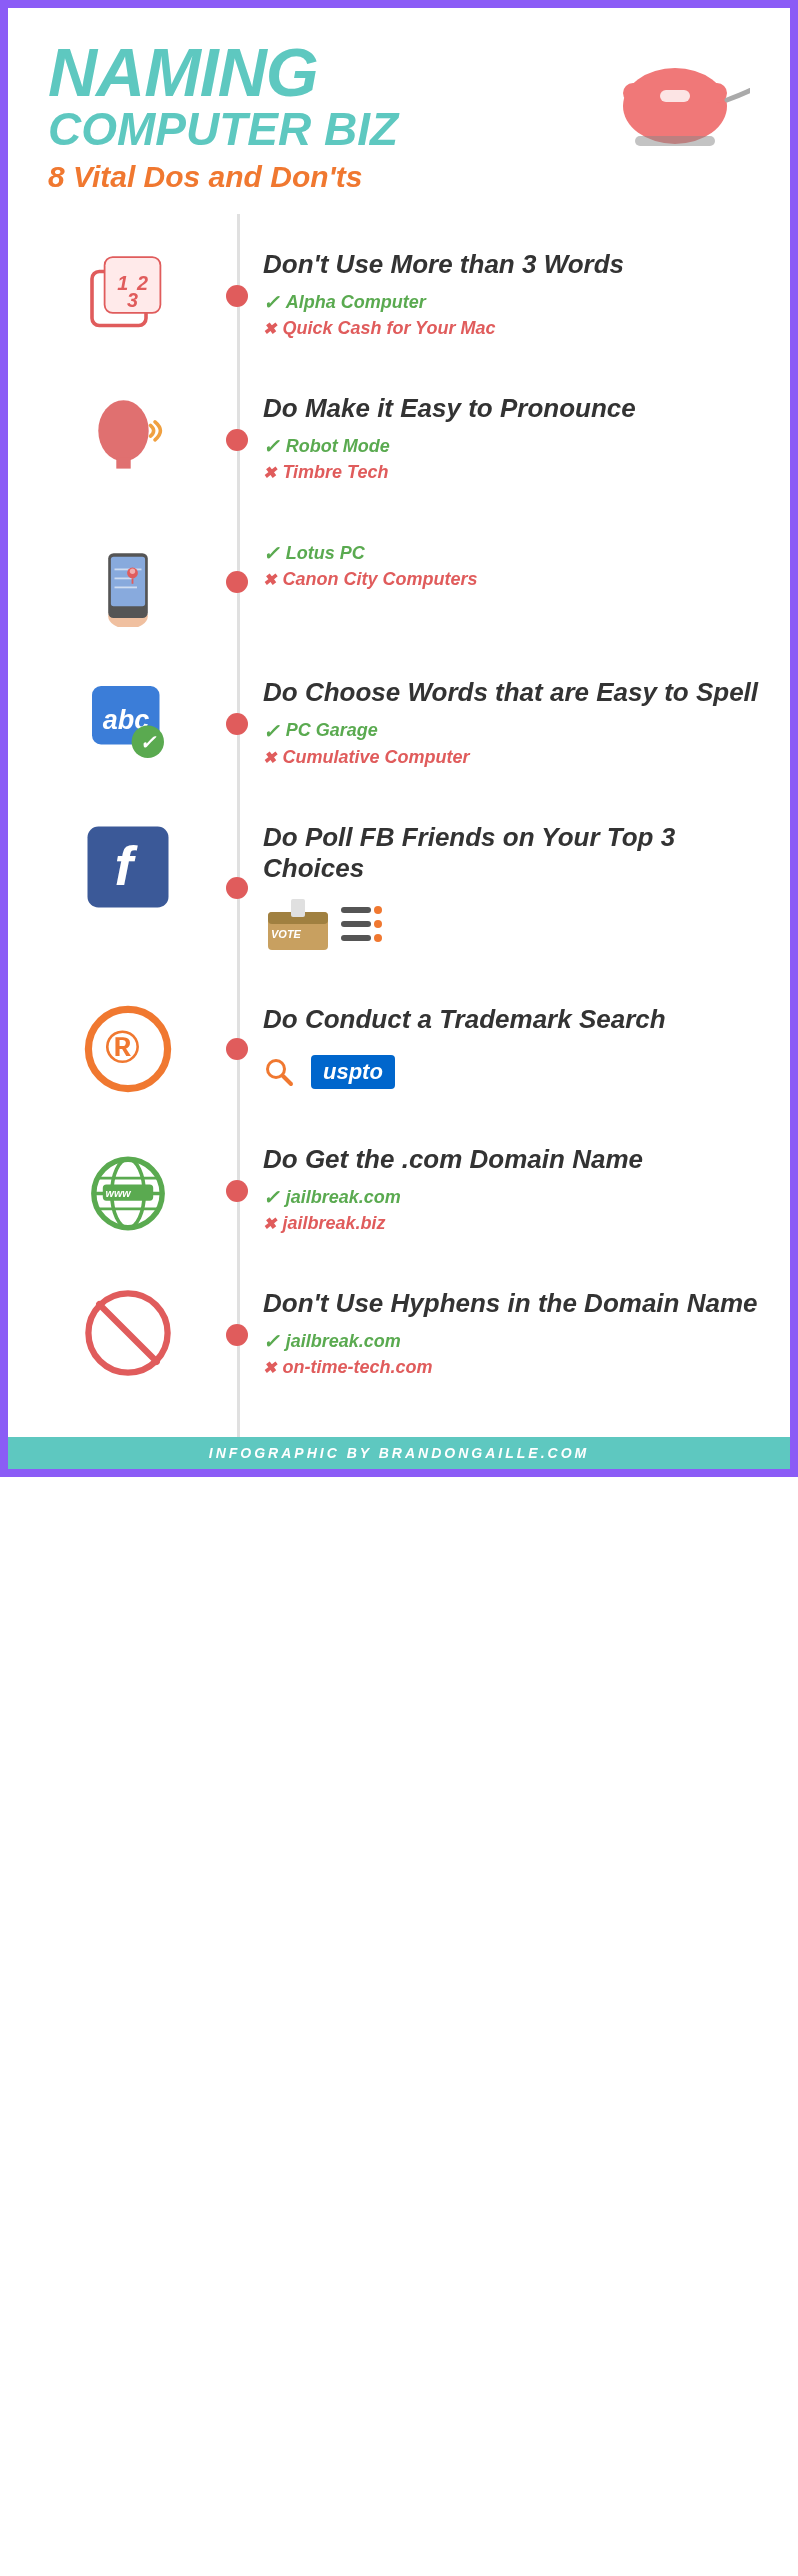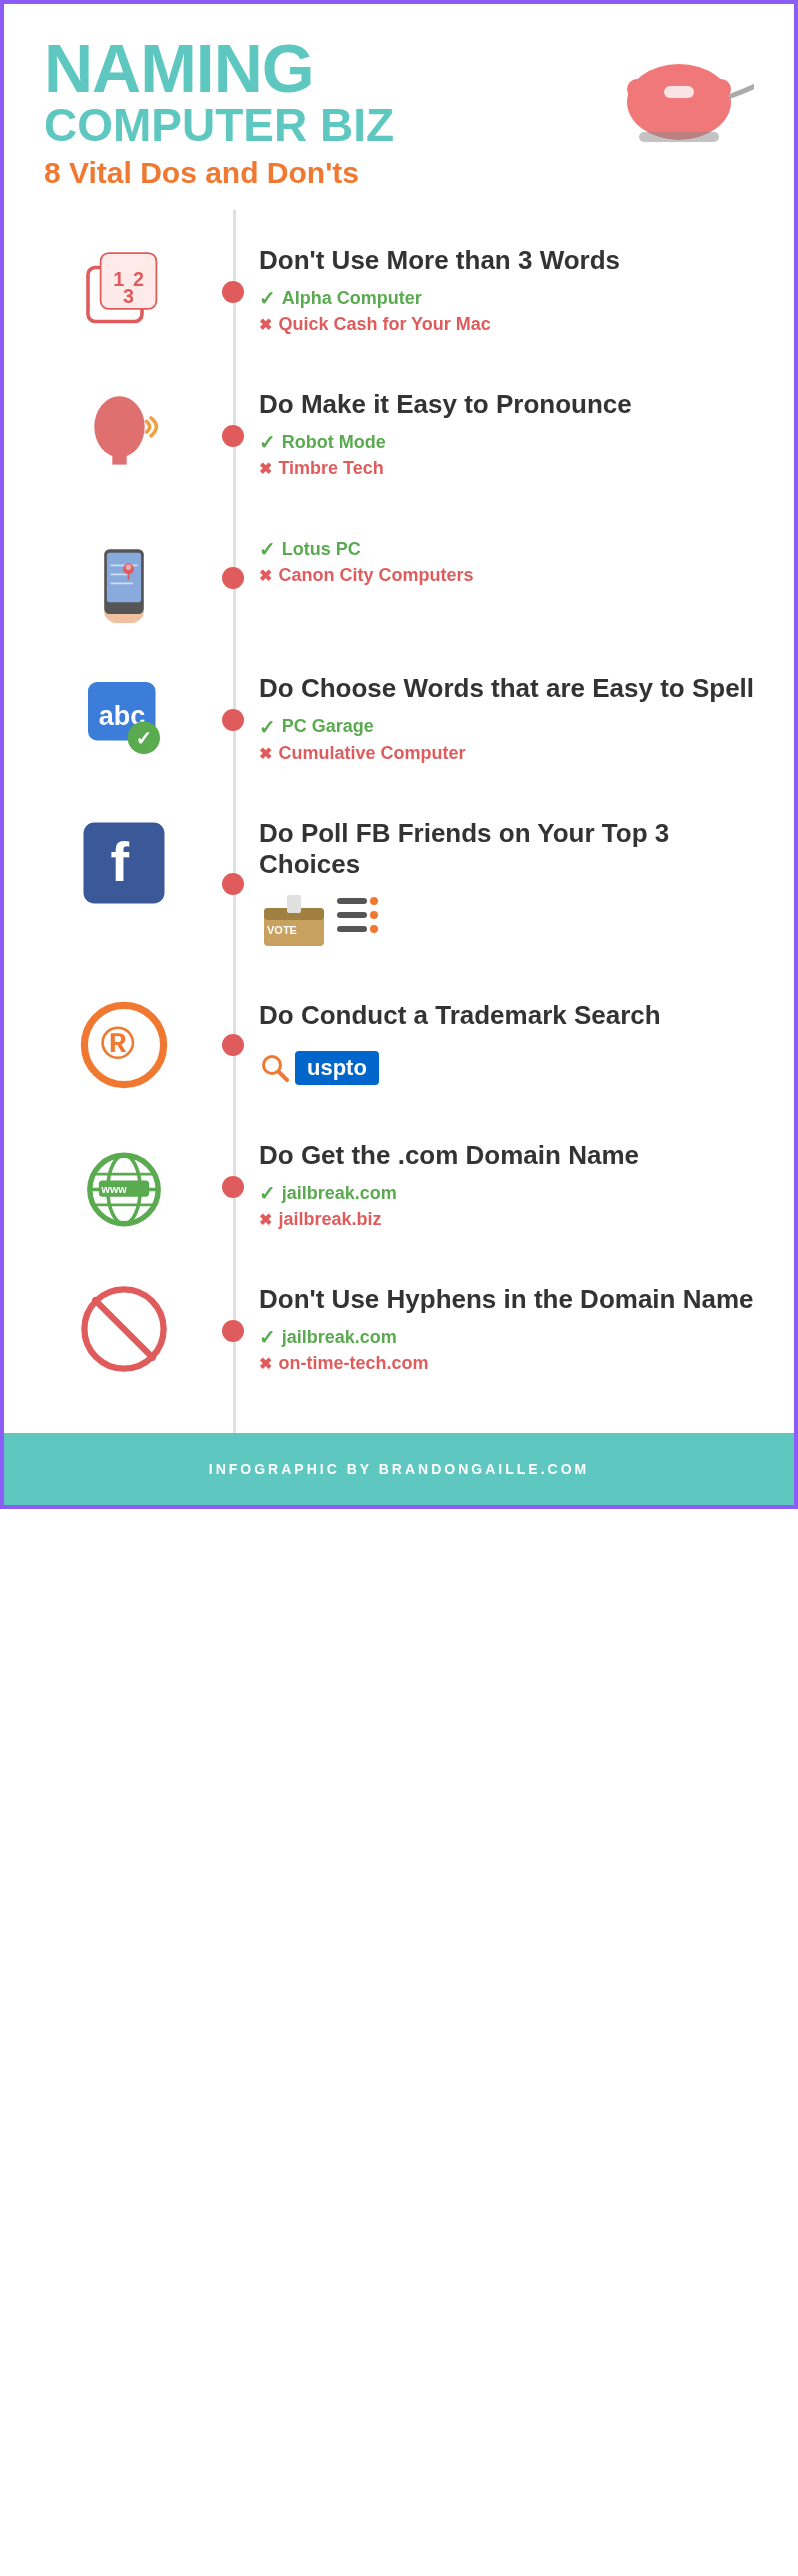--- a/index.html
+++ b/index.html
@@ -148,21 +148,21 @@
 
     .x-mark {
       color: #e05c5c;
       font-size: 16px;
       font-weight: 900;
     }
 
     
     .footer {
       background: #5ec8c0;
-      padding: 28px;
+      padding: 8px;
       text-align: center;
     }
 
     .footer-text {
       color: #fff;
       font-size: 14px;
       font-weight: 700;
       letter-spacing: 3px;
     }
 
@@ -203,50 +203,51 @@
     }
 
     .icon-nohyphen {
       width: 90px;
       height: 90px;
     }
 
     
     .vote-area {
       display: flex;
-      align-items: flex-start;
+      align-items: center;
       gap: 3px;
       margin-top: 10px;
     }
 
     
     .uspto-badge {
       display: inline-flex;
       align-items: center;
-      gap: 4px;
+      gap: 16px;
       margin-top: 10px;
     }
 
     .uspto-search-icon {
       width: 32px;
       height: 32px;
     }
 
     .uspto-text {
       background: #0066cc;
       color: #fff;
       font-size: 22px;
       font-weight: 900;
       padding: 4px 12px;
       border-radius: 4px;
     }
 
     .border-wrapper {
-      border: 4px solid #8b5cf6;
+      border: 8px solid #8b5cf6;
       margin: 0;
+      font-style: italic;
     }
   </style>
 </head>
 <body>
 
 <div class="main-container">
   <div class="border-wrapper">
 
     <div class="header">
       <div class="header-title">

